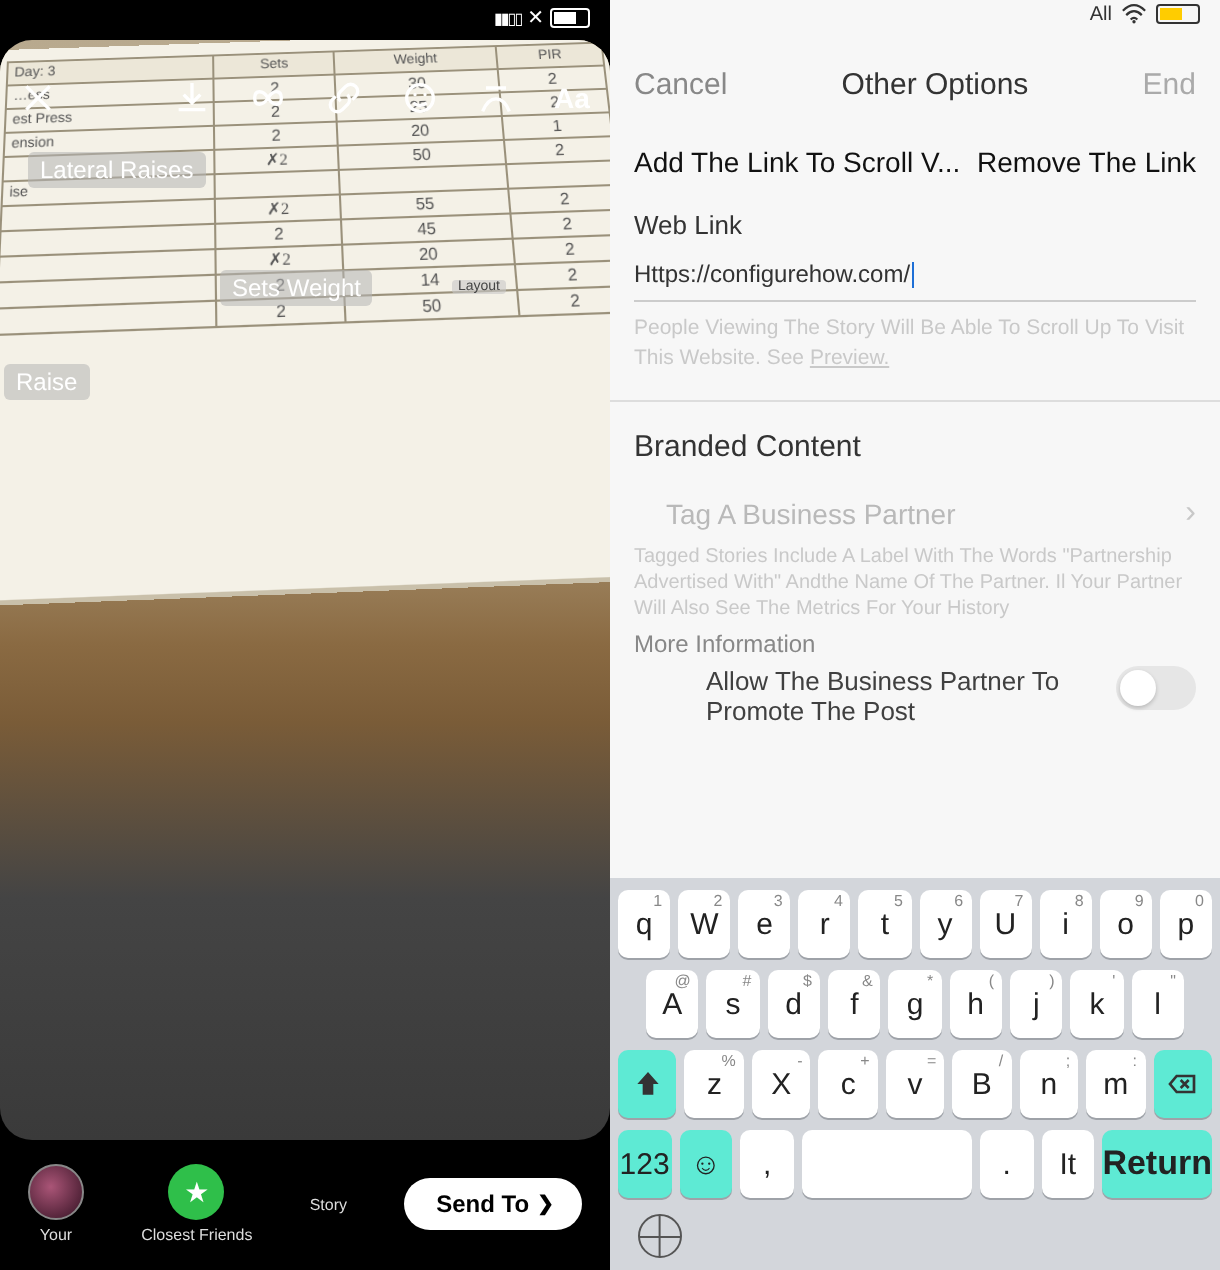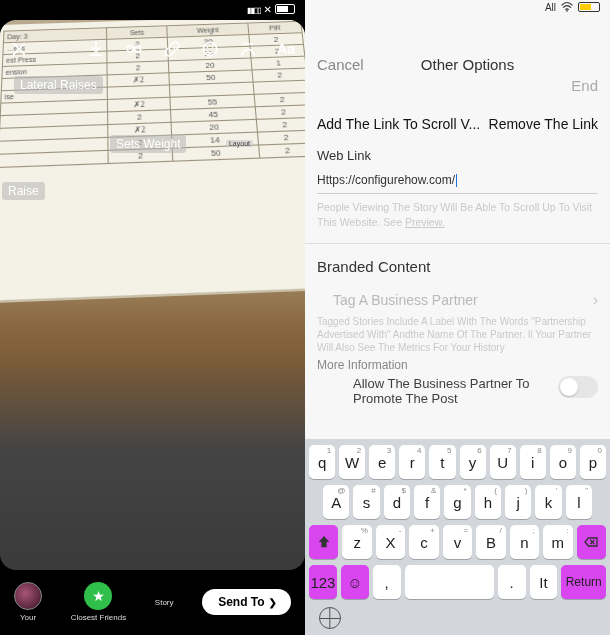--- a/index.html
+++ b/index.html
@@ -51,21 +51,21 @@
 
   
   .right { position: relative; width: 305px; height: 635px; background: #f7f7f7; display: flex; flex-direction: column; }
   .status-right { height: 20px; display: flex; align-items: flex-start; justify-content: flex-end; gap: 4px; padding: 2px 10px 0; font-size: 10px; color: #333; }
   .status-right .batt { width: 22px; height: 10px; border: 1px solid #333; border-radius: 2px; position: relative; }
   .status-right .batt::after { content: ""; position: absolute; left: 1px; top: 1px; bottom: 1px; width: 55%; background: #ffcc00; }
   .status-right .wifi2 { color: #333; }
 
   .navbar { display: flex; justify-content: space-between; align-items: center; padding: 14px 12px 18px; font-size: 15px; color: #888; }
   .navbar .title { color: #333; font-weight: 500; font-size: 15px; }
-  .navbar .end { color: #aaa; margin-top: 43px; }
+  .navbar .end { color: #aaa; }
 
   .linkrow { display: flex; justify-content: space-between; padding: 4px 12px 10px; font-size: 14px; }
   .linkrow .add { color: #111; }
   .linkrow .remove { color: #111; }
 
   .section-label { padding: 6px 12px 2px; font-size: 13px; color: #333; }
   .url-field { margin: 4px 12px 2px; padding: 4px 0 6px; border-bottom: 1px solid #ccc; font-size: 12px; color: #333; position: relative; }
   .cursor { display: inline-block; width: 1px; height: 13px; background: #1e6fd6; vertical-align: middle; margin-left: 1px; }
   .hint { padding: 4px 12px 8px; font-size: 10.5px; color: #c9c9c9; line-height: 1.35; }
   .preview-link { color: #c9c9c9; text-decoration: underline; }
@@ -79,23 +79,23 @@
   .allow-row { display: flex; justify-content: space-between; padding: 0 12px 6px; font-size: 13px; color: #404040; margin-left: 36px; }
   .toggle { width: 40px; height: 22px; border-radius: 11px; background: #e6e6e6; position: relative; flex: none; }
   .toggle::after { content: ""; position: absolute; left: 2px; top: 2px; width: 18px; height: 18px; border-radius: 50%; background: #fff; box-shadow: 0 1px 2px rgba(0,0,0,.2); }
 
   
   .kbd { margin-top: auto; background: #d3d6db; padding: 6px 4px 6px; }
   .krow { display: flex; gap: 4px; margin-bottom: 6px; justify-content: center; }
   .key { background: #fff; border-radius: 5px; box-shadow: 0 1px 0 #9ea2a8; height: 34px; flex: 1;
          display: flex; flex-direction: column; align-items: center; justify-content: center; font-size: 15px; color: #222; position: relative; }
   .key .alt { position: absolute; top: 1px; right: 4px; font-size: 8px; color: #888; }
-  .key.mod { background: #d946ef; color: #222; }
+  .key.mod { background: #5eead4; color: #222; }
   .key.space { flex: 3.2; }
-  .key.ret { flex: 1.6; font-size: 12px; }
+  .key.ret { flex: 1.6; font-size: 17px; font-weight: bold; }
   .key.shift svg, .key.bksp svg { width: 16px; height: 16px; fill: #333; }
   .globerow { padding: 2px 0 0 10px; }
   .globe { width: 22px; height: 22px; border: 1.6px solid #555; border-radius: 50%; position: relative; }
   .globe::before { content: ""; position: absolute; left: 50%; top: 0; bottom: 0; width: 1.4px; background: #555; transform: translateX(-50%); }
   .globe::after { content: ""; position: absolute; top: 50%; left: 0; right: 0; height: 1.4px; background: #555; }
 </style>
 </head>
 <body>
 
 <div class="root">

